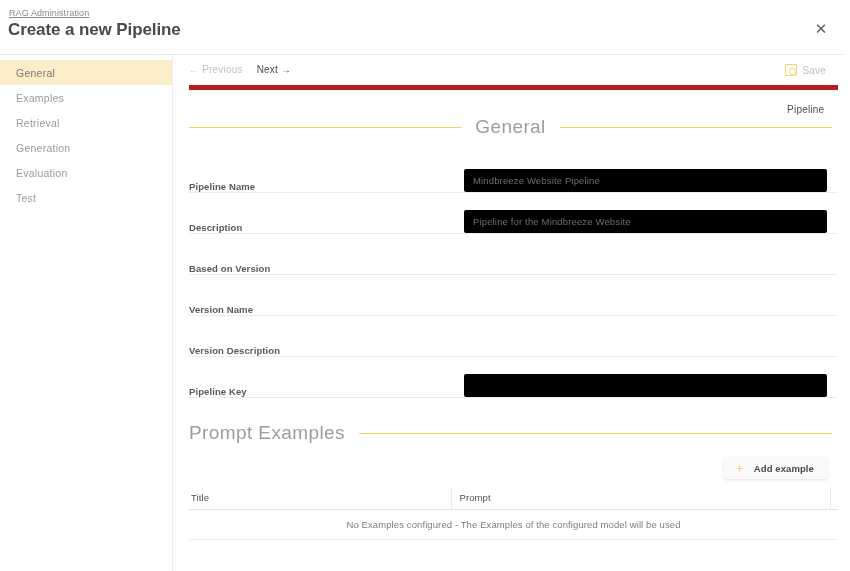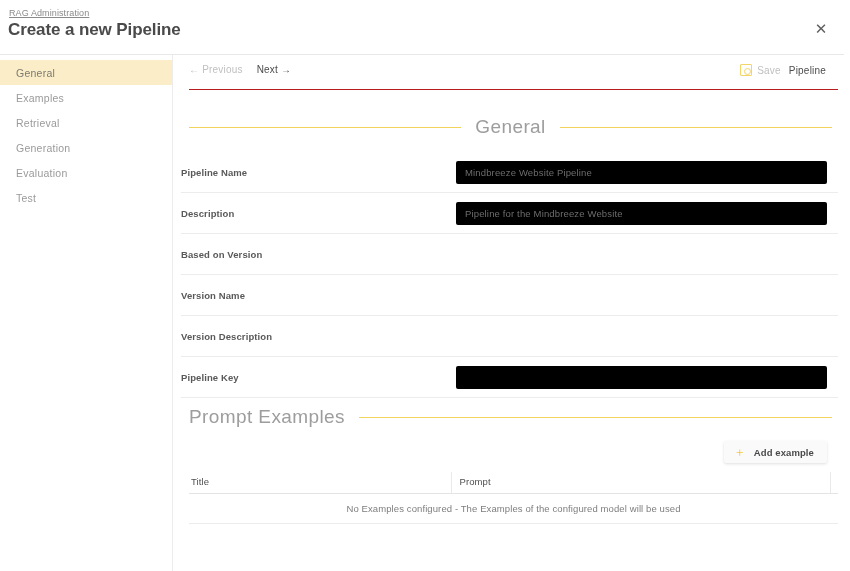--- a/index.html
+++ b/index.html
@@ -87,25 +87,25 @@
     left: 173px; top: 55px;
     width: 677px; height: 516px;
     background: transparent;
     z-index: 2;
   }
 
   
   .toolbar {
     position: relative;
     height: 35px;
-    border-bottom: 1px solid #b91c1c;
+    border-bottom: 5px solid #b91c1c;
     margin: 0 12px 0 16px;
   }
   .tb-left { position: absolute; left: 0; top: 9px; display: flex; align-items: center; gap: 14px; }
-  .tb-right { position: absolute; right: 12px; top: 9px; display: flex; align-items: center; gap: 8px; }
+  .tb-right { position: absolute; right: 12px; top: 9px; display: flex; align-items: center; gap: 28px; flex-direction: column; }
   .tb-btn {
     font-size: 10px;
     color: #4c4c4c;
     cursor: pointer;
     display: flex; align-items: center; gap: 5px;
     letter-spacing: 0.2px;
     white-space: nowrap;
   }
   .tb-btn.disabled { color: #bfbfbf; cursor: default; }
   .save-icon {
@@ -144,24 +144,24 @@
     white-space: nowrap;
   }
   .section-head.left .title { order: 0; }
   .section-head.left .rule { order: 1; }
 
   
   .form { margin: 14px 0 0 0; }
   .f-row {
     position: relative;
     height: 41px;
-    margin: 0 12px 0 8px;
+    margin: 0 12px 0 16px;
     border-bottom: 1px solid #ececec;
     display: flex;
-    align-items: center;
+    align-items: flex-end;
   }
   .f-label {
     width: 275px;
     flex: 0 0 auto;
     font-size: 9.5px;
     font-weight: bold;
     color: #595959;
     letter-spacing: 0.1px;
   }
   .f-input {
@@ -332,21 +332,21 @@
     <div class="f-row">
       <div class="f-label">Version Description</div>
     </div>
 
     <div class="f-row">
       <div class="f-label">Pipeline Key</div>
       <input class="f-input" value="" style="">
     </div>
   </div>
 
-  <div class="section-head left" style="margin-top:8px;">
+  <div class="section-head left" style="margin-top:24px;">
     <div class="title">Prompt Examples</div>
     <div class="rule"></div>
   </div>
 
   <div class="add-row">
     <div class="add-btn">
       <span class="plus-icon">＋</span>
       <span class="add-label">Add example</span>
     </div>
   </div>

